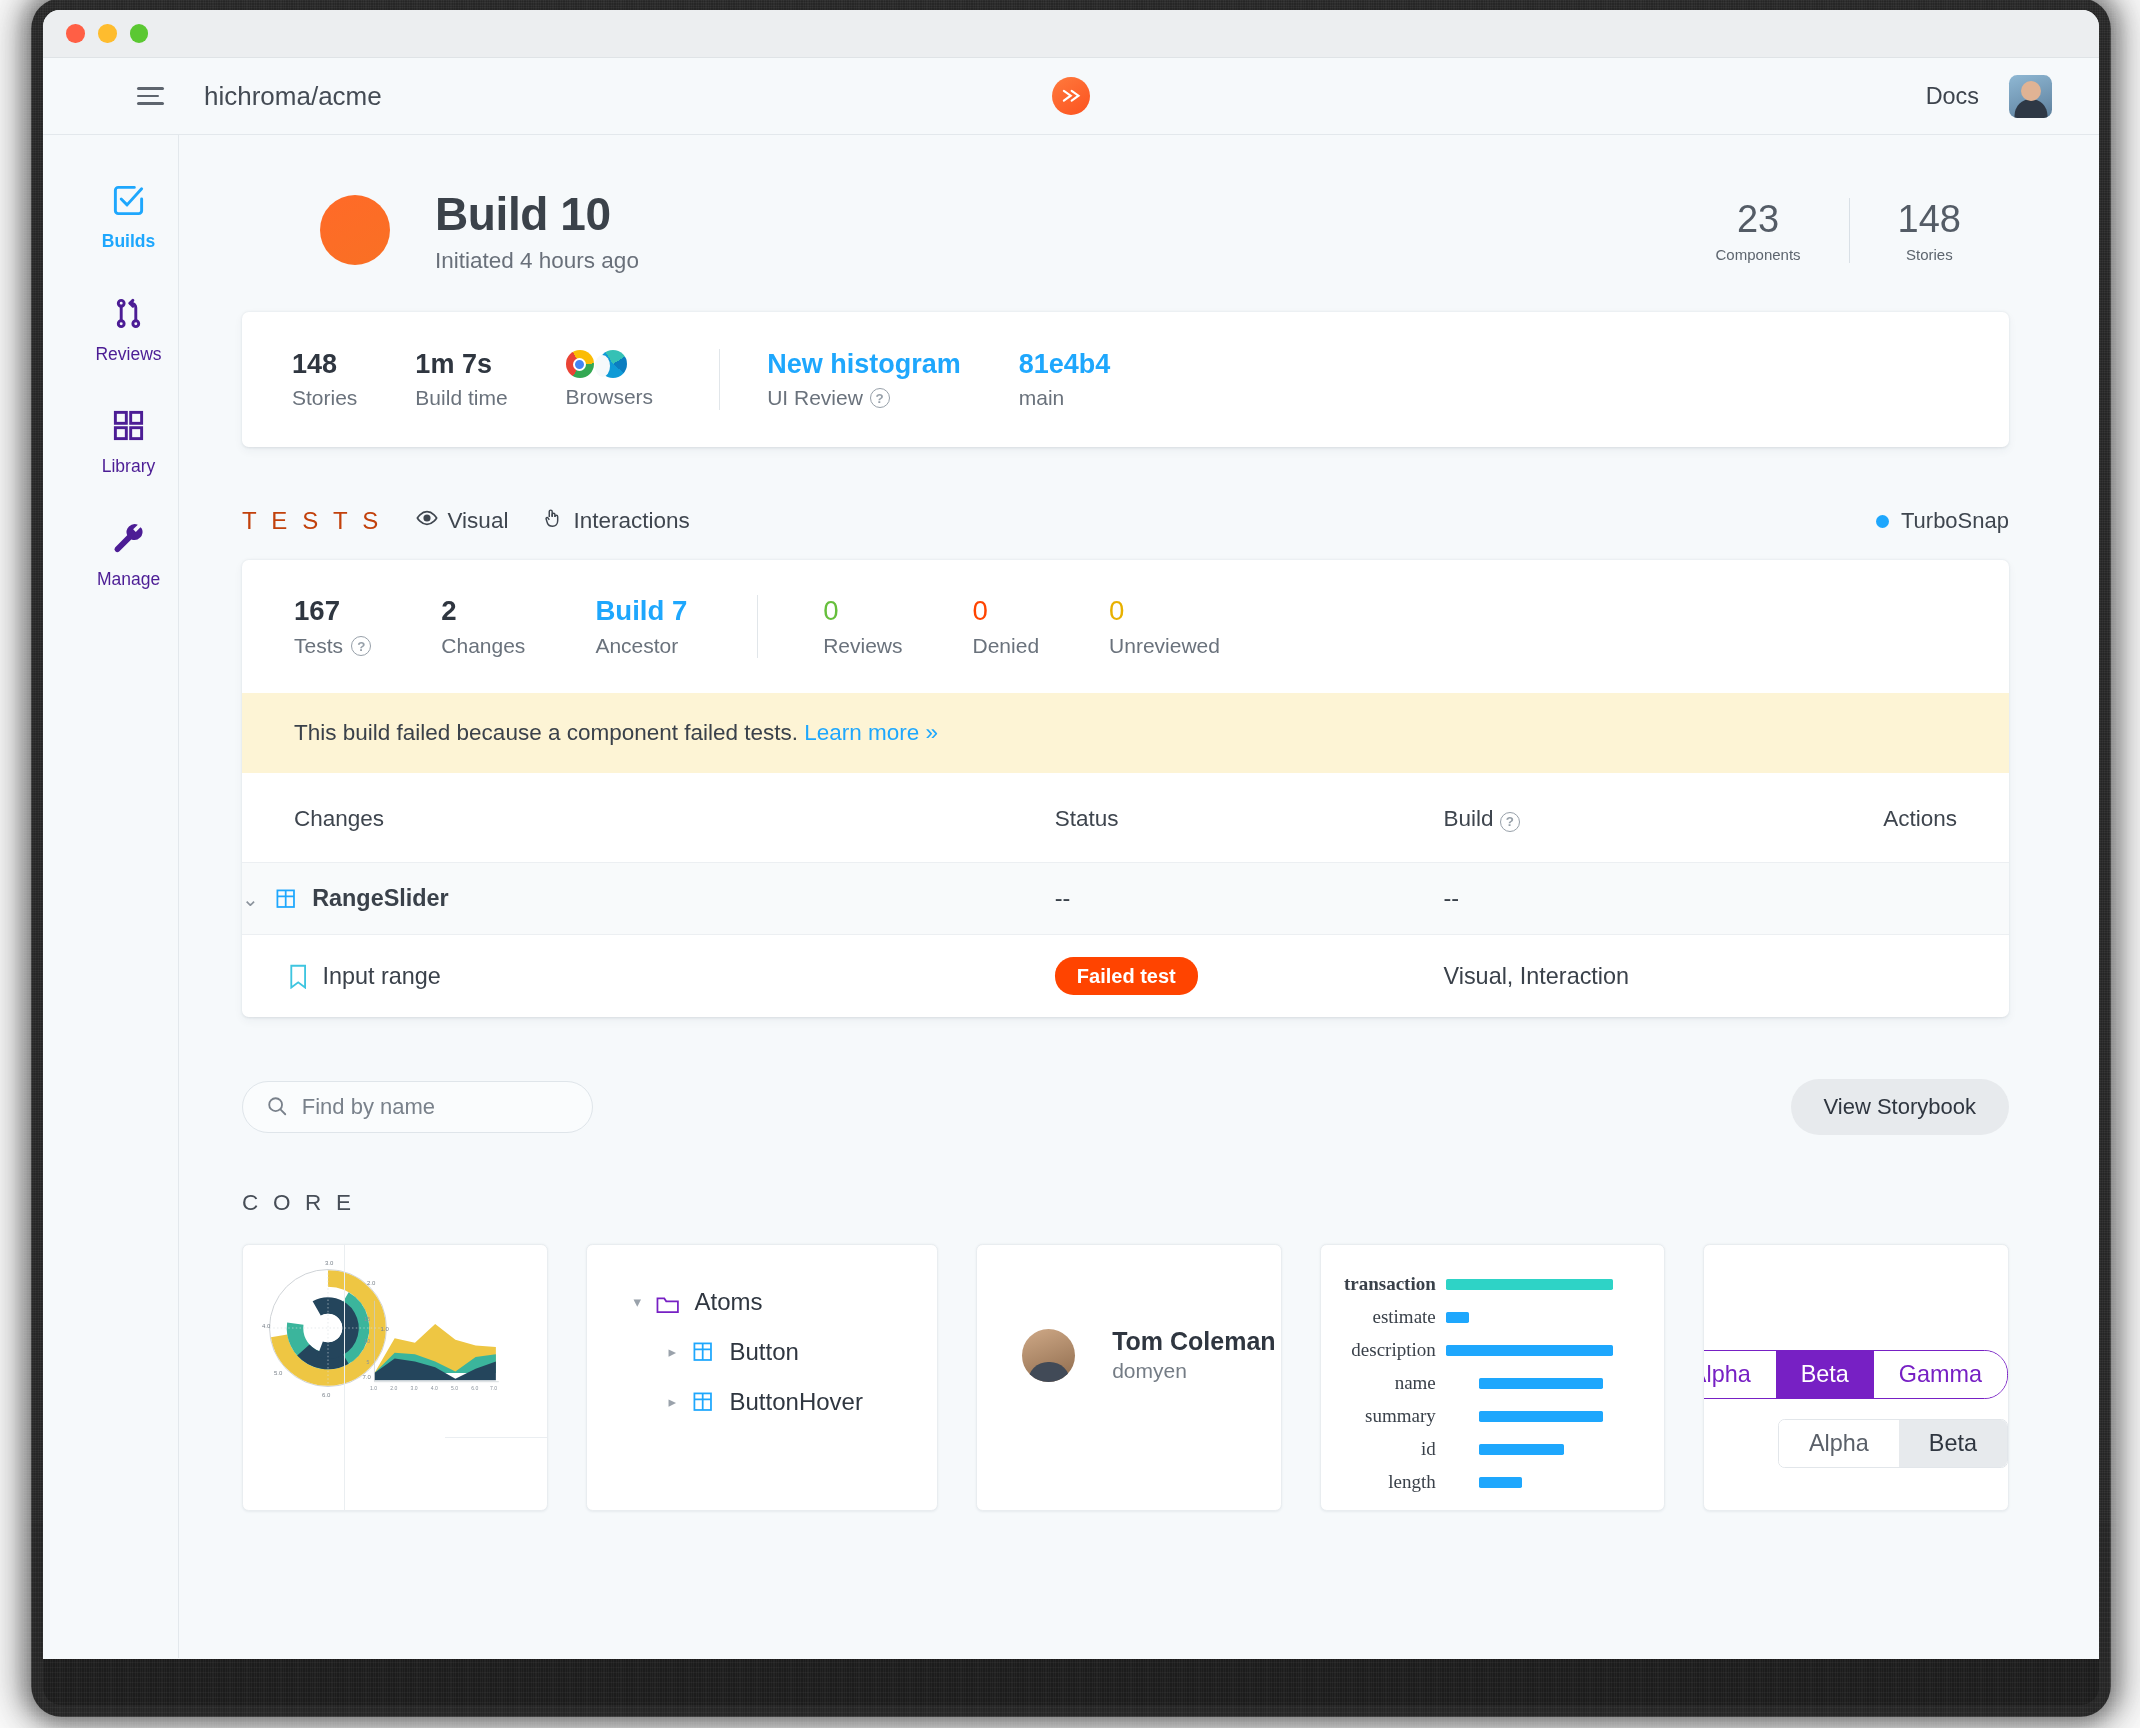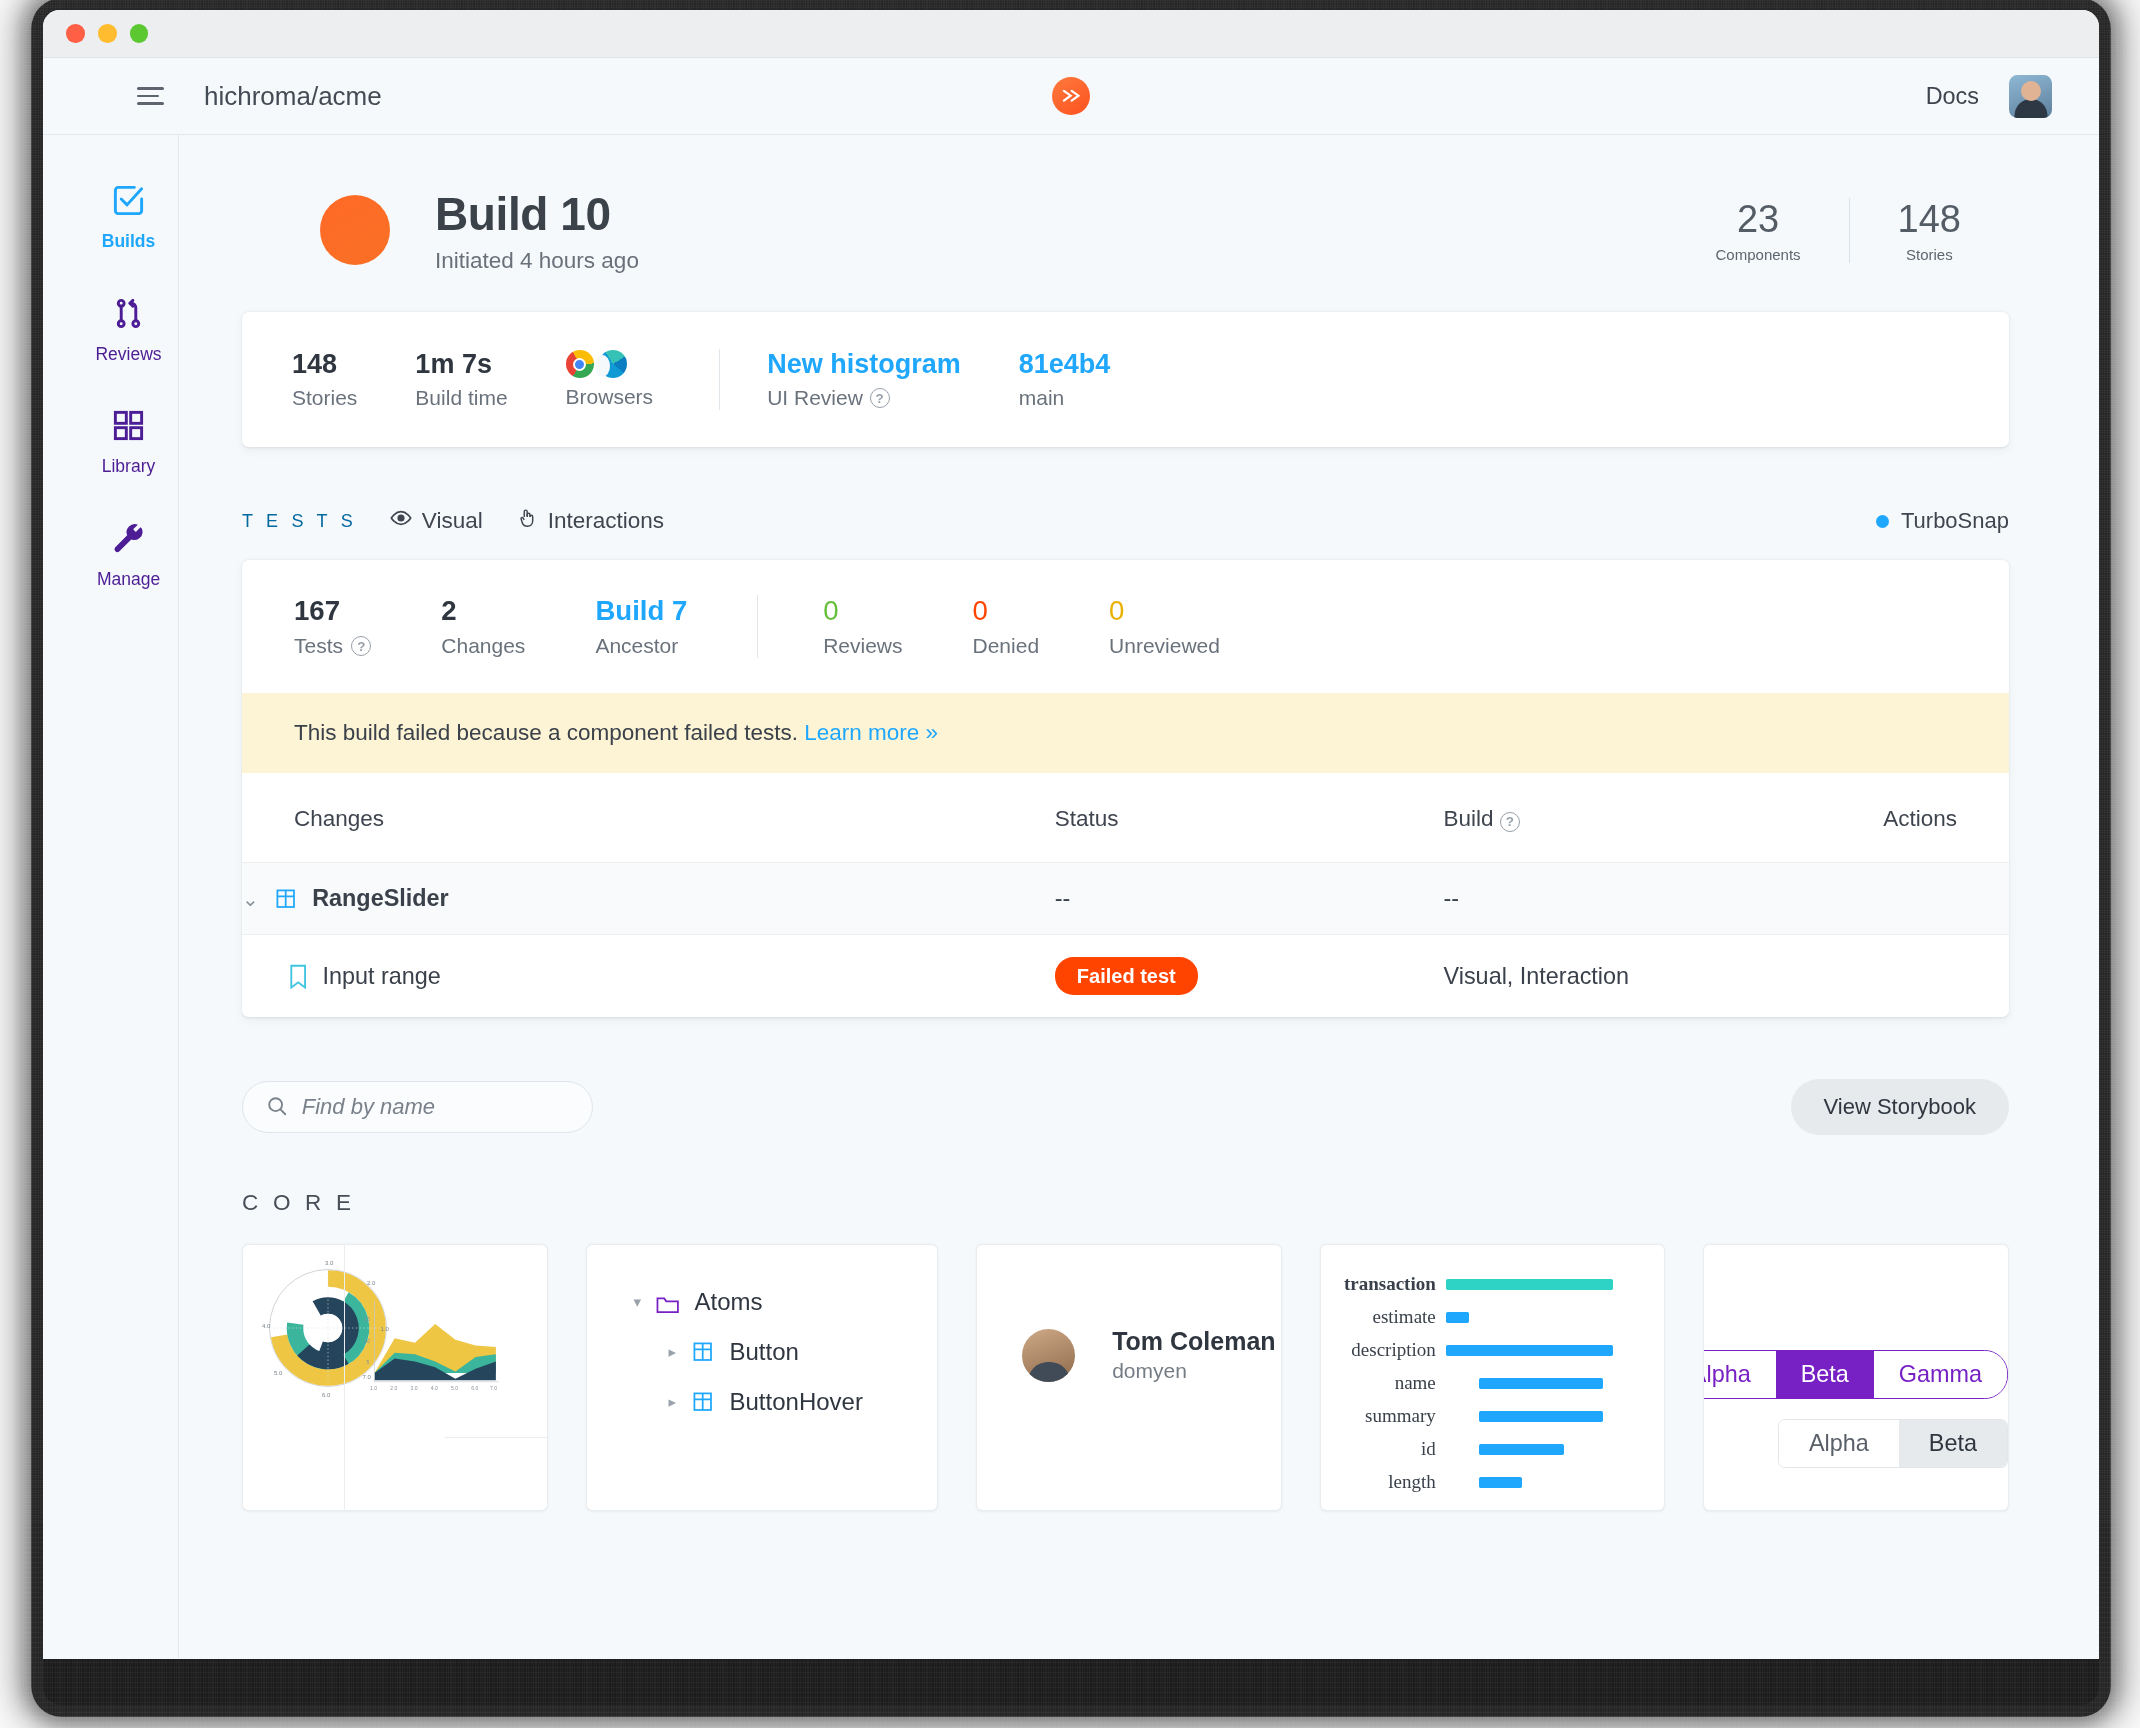--- a/index.html
+++ b/index.html
@@ -212,21 +212,21 @@
     display:inline-flex; align-items:center; justify-content:center;
     width: 20px; height: 20px; border-radius: 50%;
     border: 1.7px solid #97a0a9; color:#97a0a9; font-size: 13.4px; font-weight: 700;
   }
 
   
   .tests-head {
     display: flex; align-items: center; gap: 33px;
     margin: 60px 0 25px 0;
   }
-  .section-title { font-size: 18px; letter-spacing: 4.2px; color: #0369a1; font-weight: 500; }
+  .section-title { font-size: 24px; letter-spacing: 4.2px; color: #c2410c; font-weight: 500; }
   .tab { display:flex; align-items:center; gap:10px; font-size: 22.5px; color: #3f464f; cursor: pointer; }
   .tab svg { width: 22px; height: 22px; }
   .turbo { margin-left:auto; display:flex; align-items:center; gap: 11.7px; font-size: 22px; color: #3f464f; }
   .turbo-dot { width: 13.4px; height: 13.4px; border-radius: 50%; background: #1ea7fd; }
 
   .tests-card { overflow: hidden; }
   .tstat-row { display: flex; align-items: center; padding: 35px 52px; }
   .tstat { padding-right: 70px; }
   .tstat-top { font-size: 27.6px; font-weight: 700; color: #2f3640; }
   .tstat-top.blue { color: #1ea7fd; }
@@ -275,21 +275,21 @@
     width: 351px; height: 52px;
     border: 0.8px solid #dfe5ea; border-radius: 28px;
     background: #fafcfd;
     display:flex; align-items:center; gap: 13.4px;
     padding: 0 23.4px;
   }
   .searchbox svg { width: 22px; height: 22px; }
   .searchbox input {
     border: 0; outline: 0; background: transparent;
     font-family: "Liberation Sans", sans-serif;
-    font-size: 22px; color: #3a414a; width: 100%; font-style: italic;
+    font-size: 22px; color: #3a414a; width: 100%;
   }
   .searchbox input::placeholder { color: #79818b; }
   .storybook-btn {
     margin-left: auto;
     background: #e7eaed; color: #2f3640;
     border: 0; border-radius: 28px;
     padding: 15px 33px; font-size: 22px; font-weight: 500;
     font-family: "Liberation Sans", sans-serif;
     cursor: pointer;
   }

